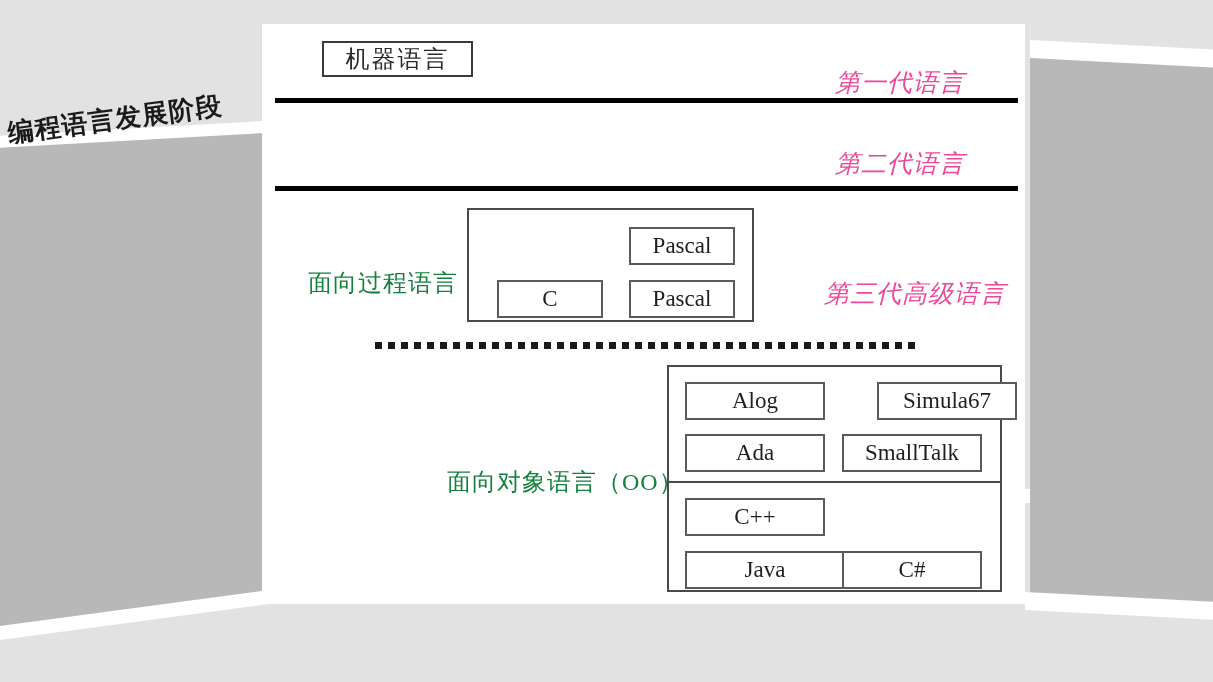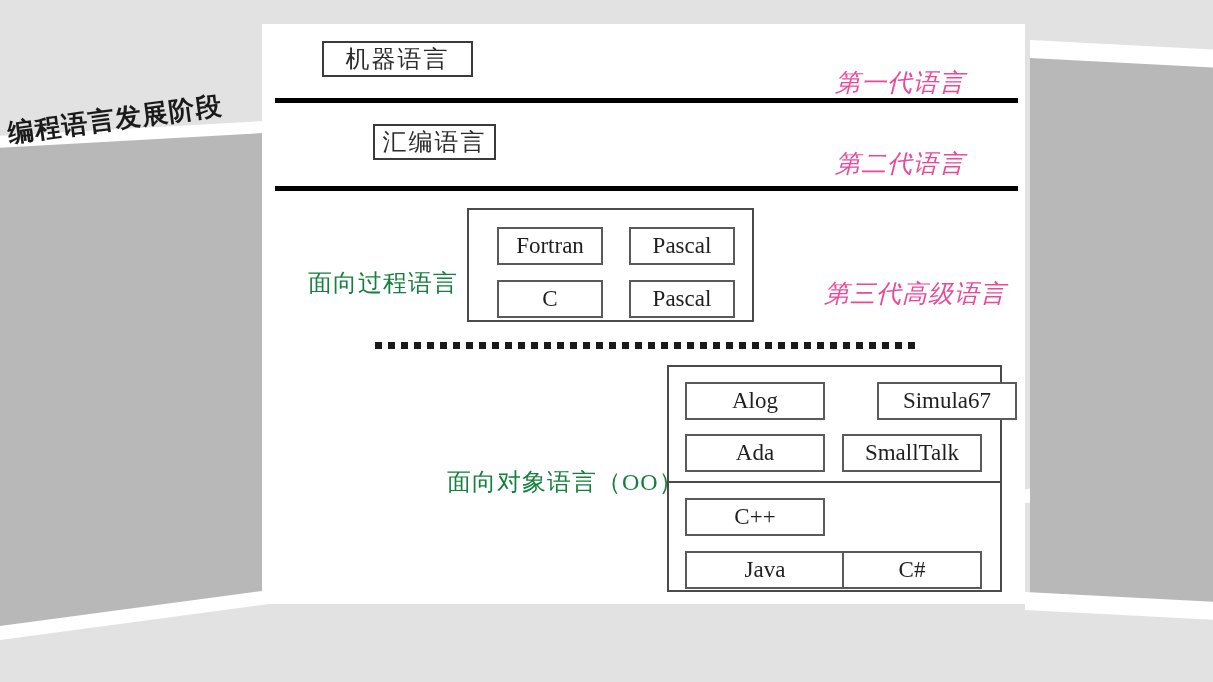--- a/index.html
+++ b/index.html
@@ -251,31 +251,29 @@
 
   <div class="slide-title">编程语言发展阶段</div>
 
   <div class="panel">
 
     <div class="chip chip-machine">机器语言</div>
     <div class="gen-label gen-1">第一代语言</div>
 
     <div class="rule rule-1"></div>
 
-    <div class="chip chip-assembly">汇编语言</div>
     <div class="gen-label gen-2">第二代语言</div>
 
     <div class="rule rule-2"></div>
 
     <div class="gen-label gen-3">第三代高级语言</div>
 
     <div class="cat-label cat-proc">面向过程语言</div>
 
     <div class="group-box group-proc">
-      <div class="lang lang-fortran">Fortran</div>
       <div class="lang lang-basic">Pascal</div>
       <div class="lang lang-c">C</div>
       <div class="lang lang-pascal">Pascal</div>
     </div>
 
     <div class="dotted-sep"></div>
 
     <div class="cat-label cat-oo">面向对象语言（OO）</div>
 
     <div class="group-box group-oo">

